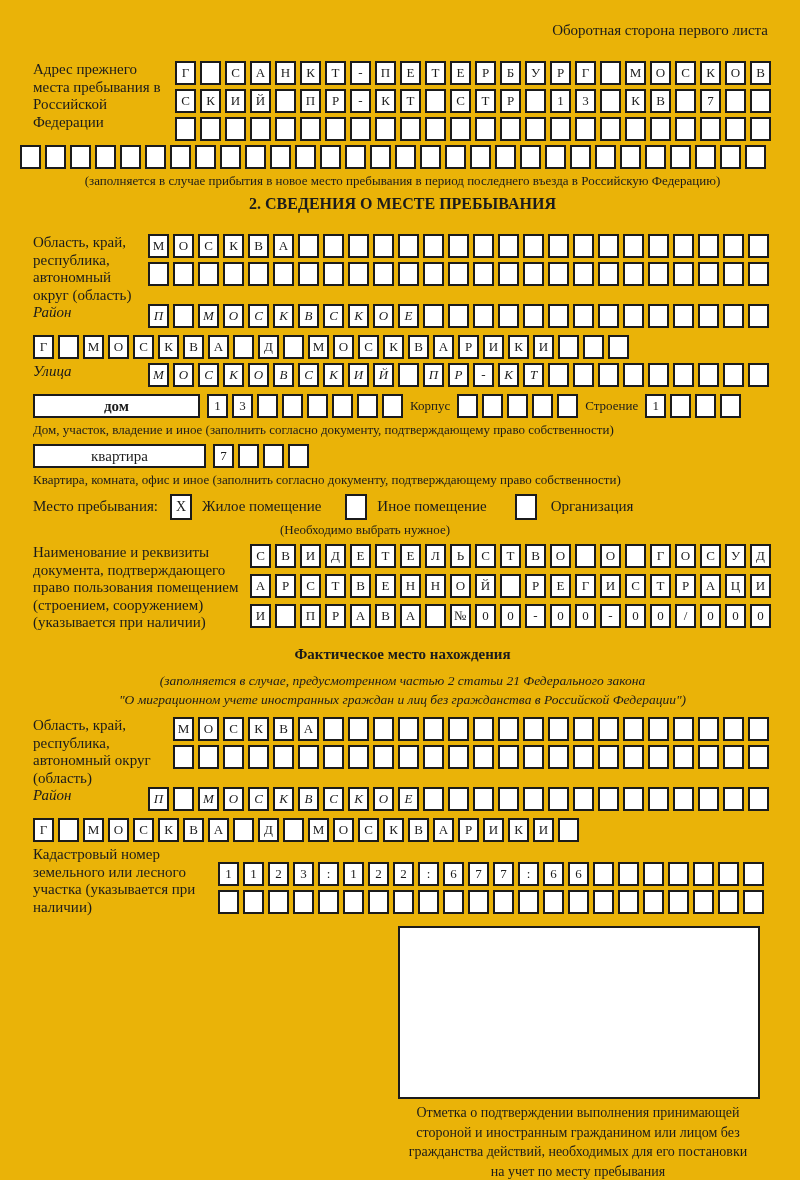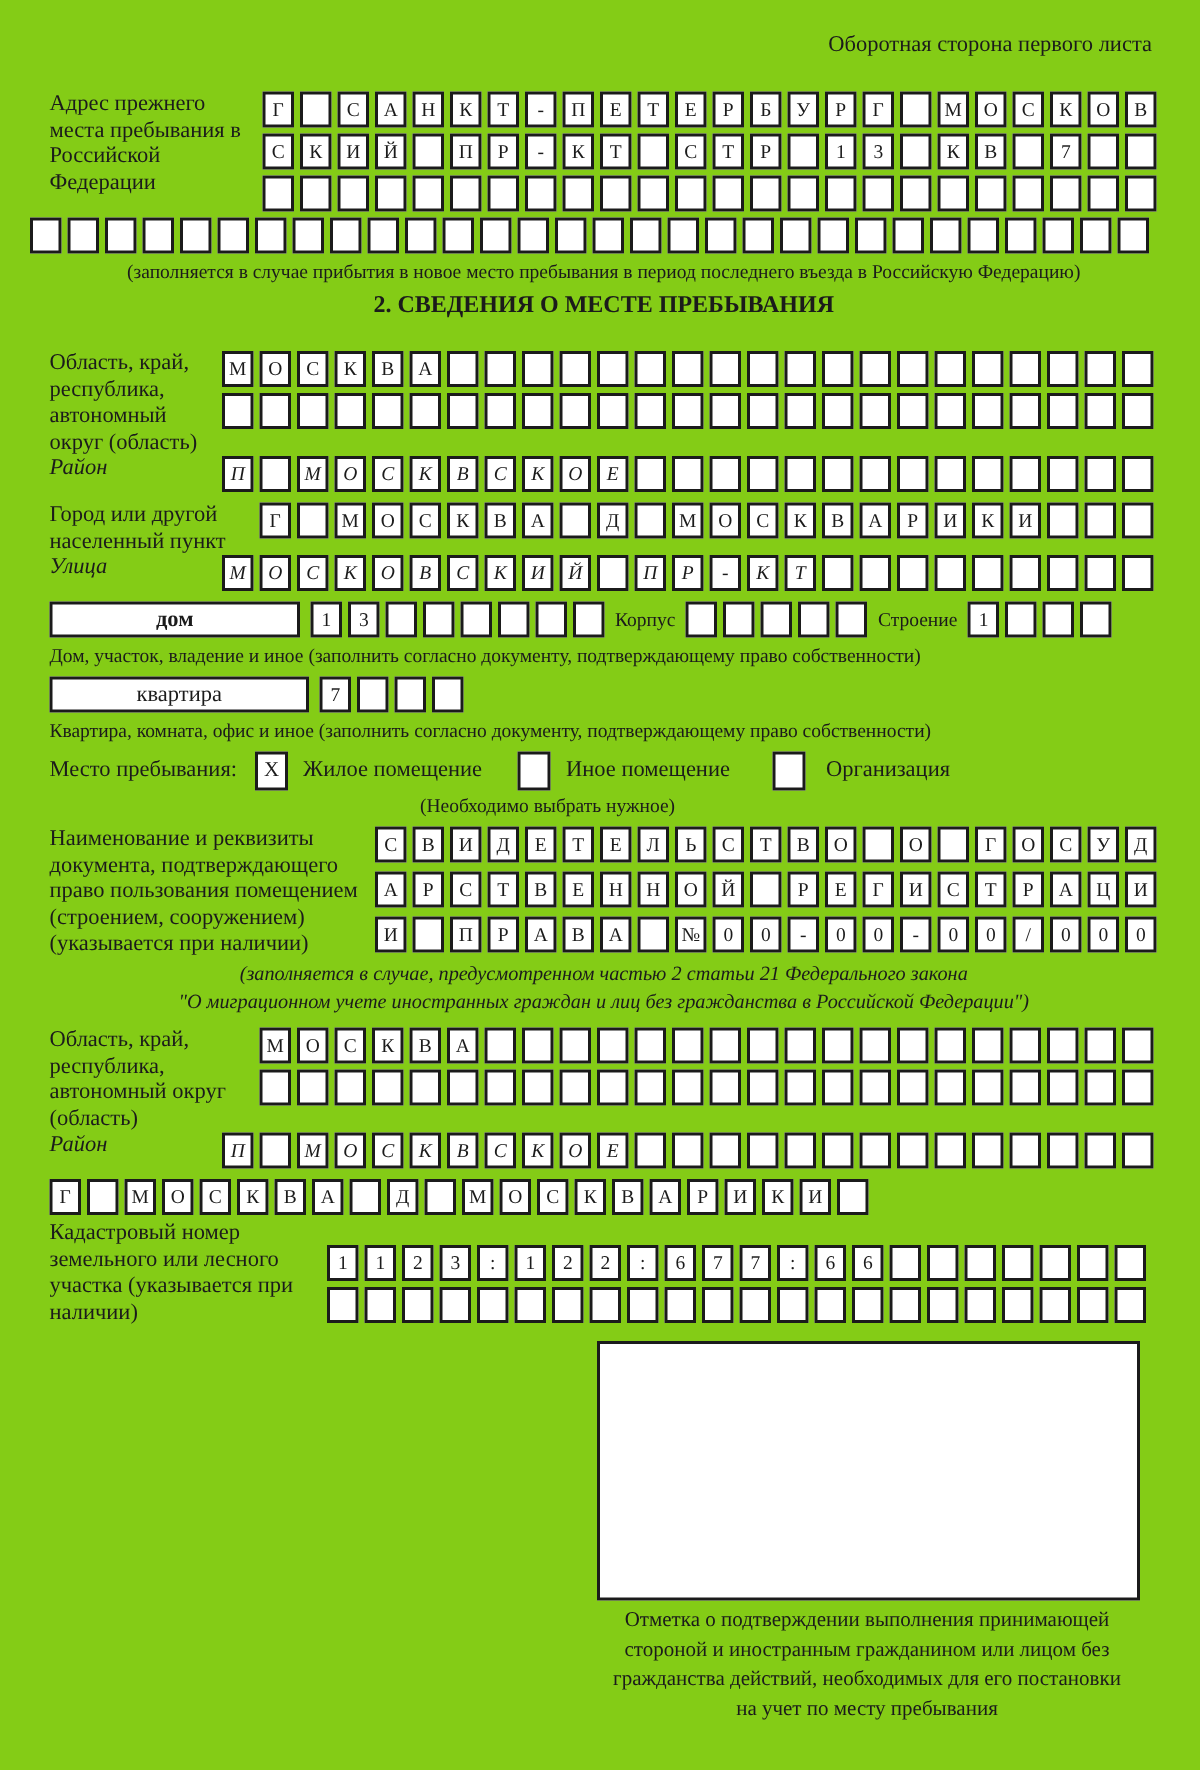--- a/index.html
+++ b/index.html
@@ -1,17 +1,17 @@
 <!DOCTYPE html>
 <html><head>
 <meta charset="utf-8">
 <style>
   html,body{margin:0;padding:0;background:#fff;}
   body{width:800px;height:1180px;font-family:"Liberation Serif",serif;color:#1b1b1b;}
-  .page{width:800px;height:1180px;box-sizing:border-box;padding:22px 0 0 33px;overflow:hidden;background:#84cc16;}
+  .page{width:800px;height:1180px;box-sizing:border-box;padding:22px 0 0 33px;overflow:hidden;background:#eab308;}
 
   .header-note{width:735px;text-align:right;font-size:15px;margin-bottom:22px;}
 
   .frow{display:flex;align-items:flex-start;}
   .label{font-size:15px;line-height:17.5px;flex:none;}
   .w142{width:142px;} .w115{width:115px;} .w140{width:140px;}
   .w217{width:217px;} .w192{width:192px;} .w185{width:185px;}
 
   .cells{display:flex;gap:4px;margin-bottom:4px;}
   .cell{flex:none;width:17px;height:20px;border:2px solid #1b1b1b;
@@ -254,21 +254,20 @@
         <div class="cell"></div>
         <div class="cell"></div>
         <div class="cell"></div>
         <div class="cell"></div>
         <div class="cell"></div>
         <div class="cell"></div>
       </div>
   </div>
 
   <div class="frow">
-    <div class="label w140">Город или другой населенный пункт</div>
     <div class="cells">
         <div class="cell">Г</div>
         <div class="cell"></div>
         <div class="cell">М</div>
         <div class="cell">О</div>
         <div class="cell">С</div>
         <div class="cell">К</div>
         <div class="cell">В</div>
         <div class="cell">А</div>
         <div class="cell"></div>
@@ -441,20 +440,21 @@
           <div class="cell">0</div>
           <div class="cell">0</div>
           <div class="cell">/</div>
           <div class="cell">0</div>
           <div class="cell">0</div>
           <div class="cell">0</div>
         </div>
     </div>
   </div>
 
+  <div class="fact-title">Фактическое место нахождения</div>
   <div class="fact-note">
     <div>(заполняется в случае, предусмотренном частью 2 статьи 21 Федерального закона</div>
     <div>"О миграционном учете иностранных граждан и лиц без гражданства в Российской Федерации")</div>
   </div>
 
   <div class="frow">
     <div class="label w140">Область, край, республика, автономный округ (область)</div>
     <div class="grid-stack">
       <div class="cells">
           <div class="cell">М</div>

